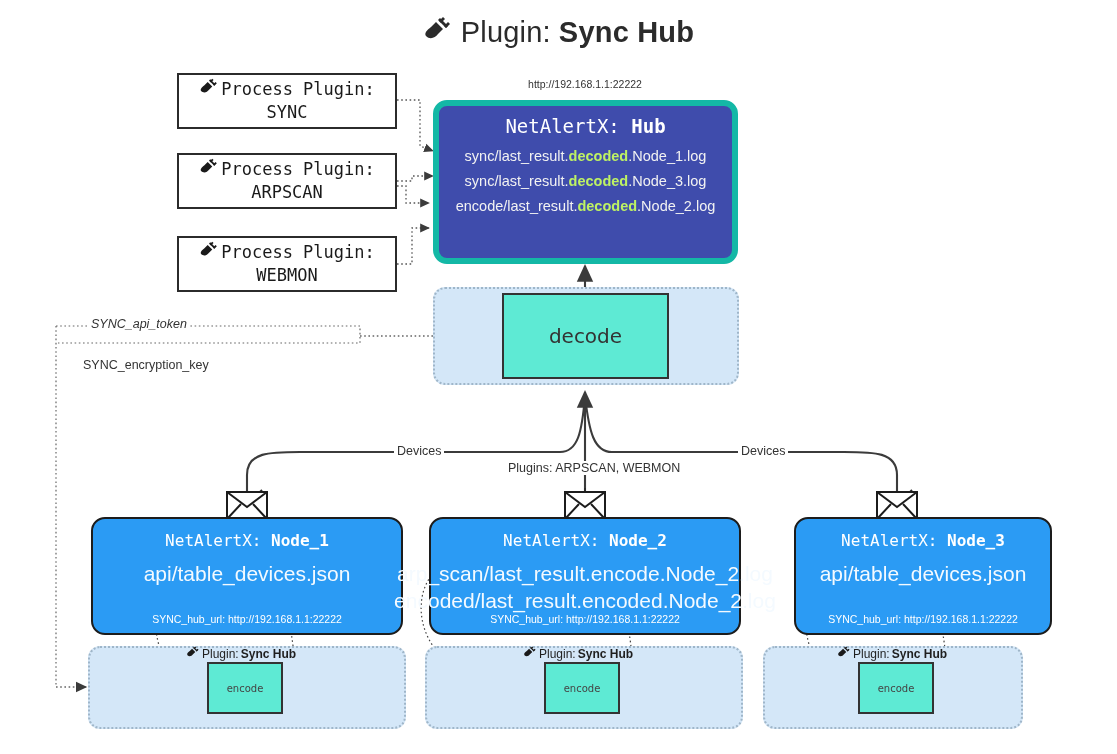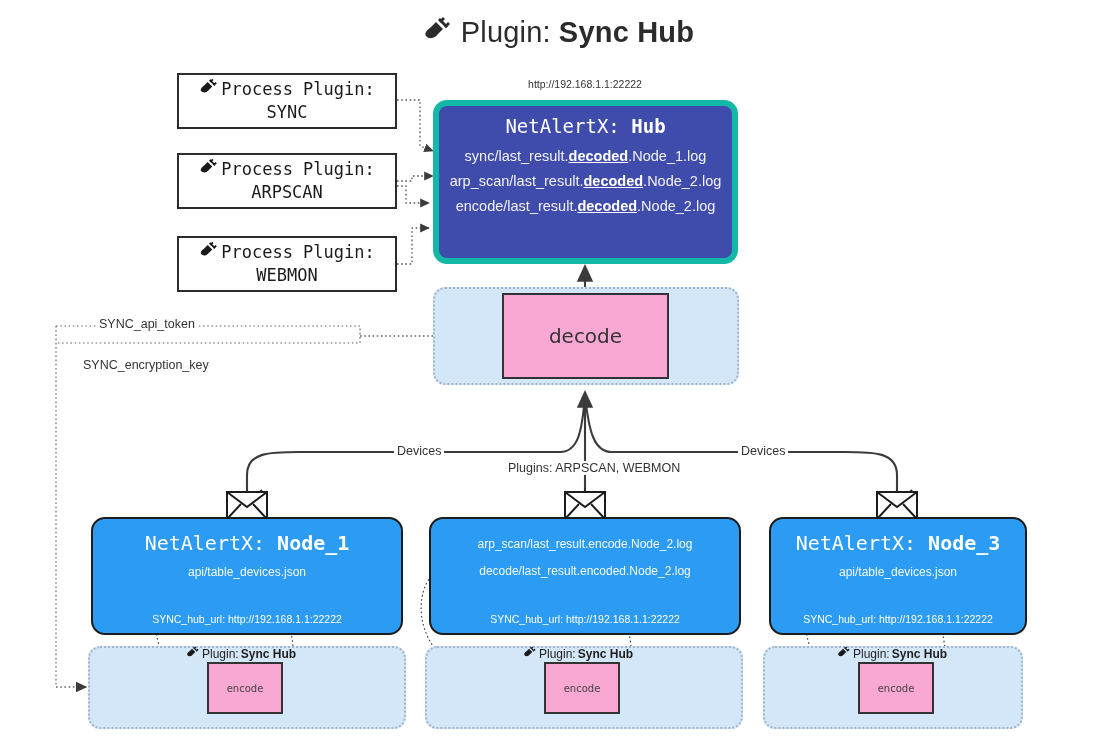--- a/index.html
+++ b/index.html
@@ -37,52 +37,52 @@
     background:#3f4cac;border:6px solid #14b8a6;border-radius:14px;
     color:#ffffff;display:flex;flex-direction:column;align-items:center;
     padding-top:9px;box-shadow:none;
   }
   .hub .hub-title{
     font-family:"DejaVu Sans Mono","Liberation Mono",monospace;
     font-size:19px;letter-spacing:0px;margin-bottom:7px;
   }
   .hub .hub-title b{font-weight:bold;}
   .hub .logline{font-size:14.5px;line-height:25px;color:#f2f2f2;white-space:nowrap;}
-  .hub .logline b{font-weight:bold;color:#ffffff;text-decoration:underline;}
+  .hub .logline b{font-weight:bold;color:#bef264;}
 
   .hub-url{
     position:absolute;font-size:10.5px;color:#333;width:300px;text-align:center;
   }
 
   
   .pod{
     background:#d4e7f8;border:2px dotted #9fb6c9;border-radius:12px;
   }
 
   .white-box{
-    background:#f9a8d4;border:2px solid #333333;
+    background:#5eead4;border:2px solid #333333;
     display:flex;align-items:center;justify-content:center;
     font-family:"DejaVu Sans","Liberation Sans",sans-serif;
     color:#333;
   }
   .decode{font-size:20px;}
   .encode{font-size:10px;color:#444;}
 
   
   .node{
     background:#2b9bf4;border:2px solid #1c1c1c;border-radius:14px;
     color:#ffffff;display:flex;flex-direction:column;align-items:center;
     padding-top:12px;
   }
   .node .node-title{
     font-family:"DejaVu Sans Mono","Liberation Mono",monospace;
-    font-size:20px;margin-bottom:4px;
+    font-size:16px;margin-bottom:10px;
   }
   .node .node-title b{font-weight:bold;}
-  .node .nline{font-size:12px;line-height:27px;color:#f4faff;white-space:nowrap;}
+  .node .nline{font-size:21px;line-height:27px;color:#f4faff;white-space:nowrap;}
   .node .nfoot{
     position:absolute;bottom:8px;left:0;width:100%;text-align:center;
     font-size:10.5px;color:#ffffff;font-weight:normal;
   }
 
   
   .lbl{
     position:absolute;font-size:12.5px;color:#333;background:#ffffff;
     white-space:nowrap;padding:0 3px;
   }
@@ -215,31 +215,31 @@
 
   <div class="box hub" style="left:433px;top:100px;width:305px;height:164px;">
     <div class="hub-title">
       <span>NetAlertX:</span>
       <b>Hub</b>
     </div>
     <div class="logline">
       <span>sync/last_result.</span><b>decoded</b><span>.Node_1.log</span>
     </div>
     <div class="logline">
-      <span>arp_scan/last_result.</span><b>decoded</b><span>.Node_2.log</span>
+      <span>sync/last_result.</span><b>decoded</b><span>.Node_3.log</span>
     </div>
     <div class="logline">
       <span>encode/last_result.</span><b>decoded</b><span>.Node_2.log</span>
     </div>
   </div>
 
   <div class="box pod" style="left:433px;top:287px;width:306px;height:98px;"></div>
   <div class="box white-box decode" style="left:502px;top:293px;width:167px;height:86px;">decode</div>
 
-  <div class="lbl" style="left:96px;top:317px;">SYNC_api_token</div>
+  <div class="lbl" style="left:88px;top:317px;font-style:italic;">SYNC_api_token</div>
   <div class="lbl" style="left:80px;top:358px;">SYNC_encryption_key</div>
 
   <div class="lbl" style="left:394px;top:444px;">Devices</div>
   <div class="lbl" style="left:738px;top:444px;">Devices</div>
   <div class="lbl" style="left:505px;top:461px;">Plugins: ARPSCAN, WEBMON</div>
 
   <div class="box" style="left:226px;top:491px;width:42px;height:29px;">
     <svg width="42" height="29" viewBox="0 0 42 29">
       <rect x="1" y="1" width="40" height="27" fill="#fff" stroke="#1c1c1c" stroke-width="2"></rect>
       <path d="M1,1 L21,16 L41,1" fill="none" stroke="#1c1c1c" stroke-width="2"></path>
@@ -263,26 +263,29 @@
 
   <div class="box node" style="left:91px;top:517px;width:312px;height:118px;">
     <div class="node-title">
       <span>NetAlertX:</span> <b>Node_1</b>
     </div>
     <div class="nline">api/table_devices.json</div>
     <div class="nfoot">SYNC_hub_url: http://192.168.1.1:22222</div>
   </div>
 
   <div class="box node" style="left:429px;top:517px;width:312px;height:118px;">
+    <div class="node-title">
+      <span>NetAlertX:</span> <b>Node_2</b>
+    </div>
     <div class="nline">arp_scan/last_result.encode.Node_2.log</div>
-    <div class="nline">decode/last_result.encoded.Node_2.log</div>
+    <div class="nline">encoded/last_result.encoded.Node_2.log</div>
     <div class="nfoot">SYNC_hub_url: http://192.168.1.1:22222</div>
   </div>
 
-  <div class="box node" style="left:769px;top:517px;width:258px;height:118px;">
+  <div class="box node" style="left:794px;top:517px;width:258px;height:118px;">
     <div class="node-title">
       <span>NetAlertX:</span> <b>Node_3</b>
     </div>
     <div class="nline">api/table_devices.json</div>
     <div class="nfoot">SYNC_hub_url: http://192.168.1.1:22222</div>
   </div>
 
   <div class="box pod" style="left:88px;top:646px;width:318px;height:83px;"></div>
   <div class="pluglbl" style="left:186px;top:646px;">
     <span>

